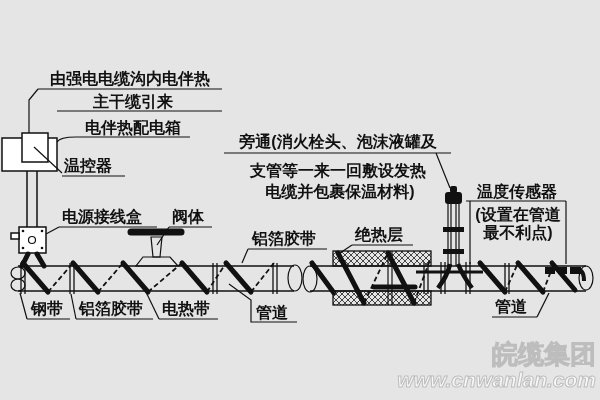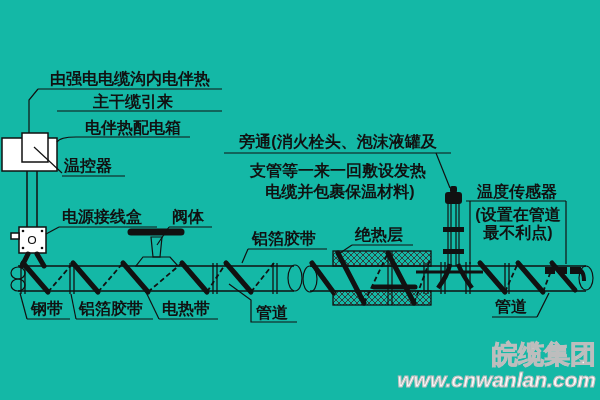--- a/index.html
+++ b/index.html
@@ -1,17 +1,17 @@
 <!DOCTYPE html>
 <html><head>
 <meta charset="utf-8">
 <style>
   html,body{margin:0;padding:0;background:#ffffff;}
   .stage{
-    position:relative;width:600px;height:400px;background:#14b8a6;overflow:hidden;
+    position:relative;width:600px;height:400px;background:#e5e5e5;overflow:hidden;
     font-family:"Liberation Sans", sans-serif;
   }
   svg{display:block;}
   text{
     font-family:"Liberation Sans", sans-serif;
     font-weight:bold;
     fill:#111111;
   }
   .lbl{font-size:16px;}
   .wm-cn{font-size:26px;fill:#f7f7f7;stroke:#bdbdbd;stroke-width:1;}

